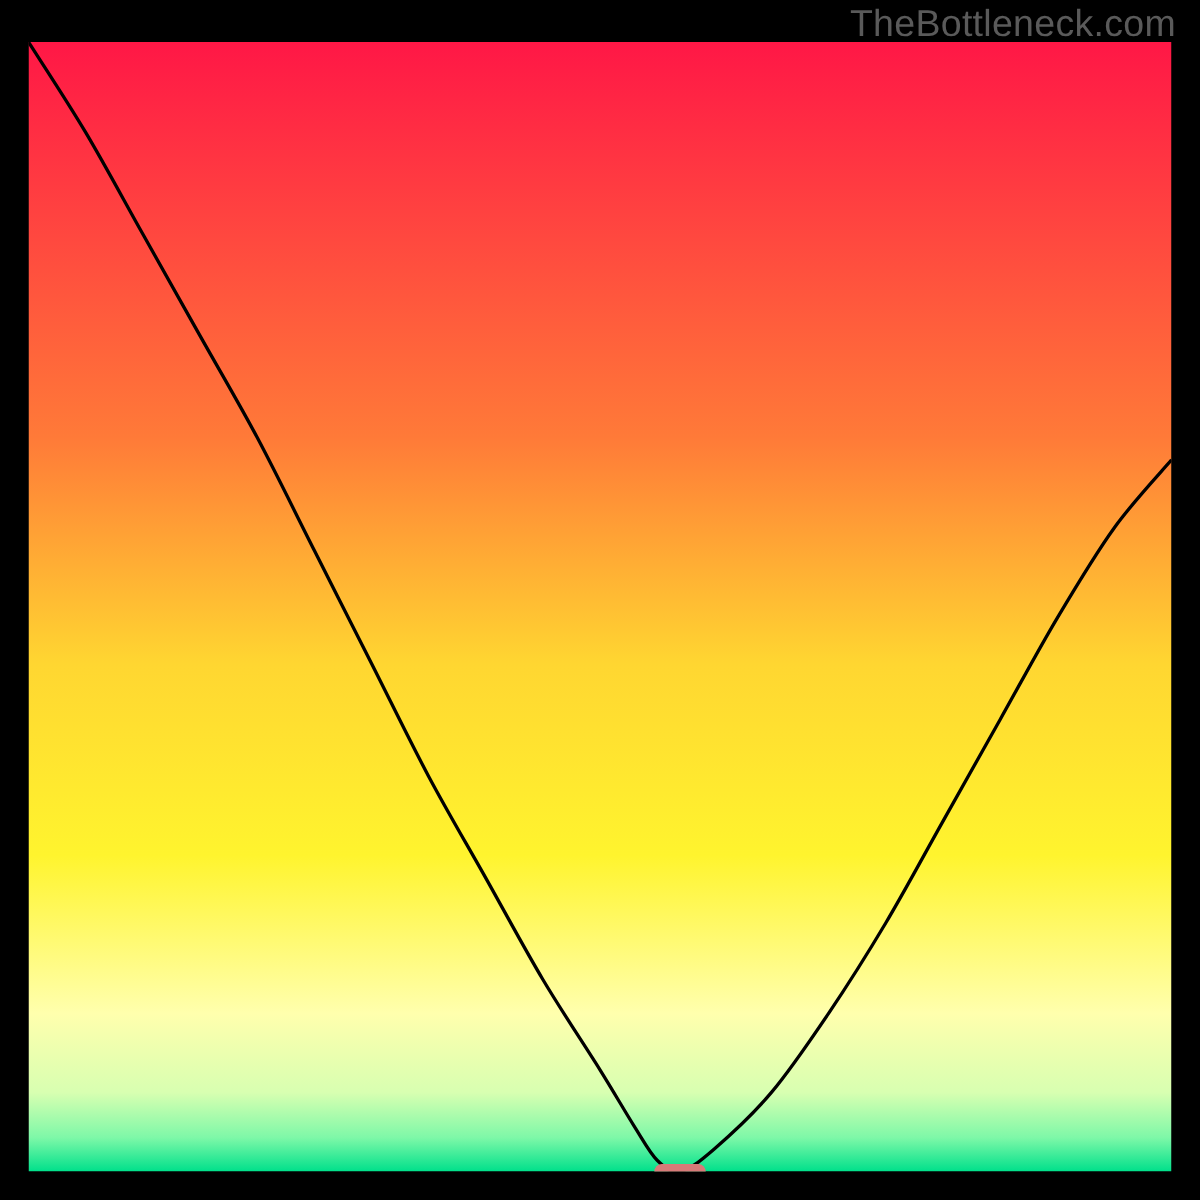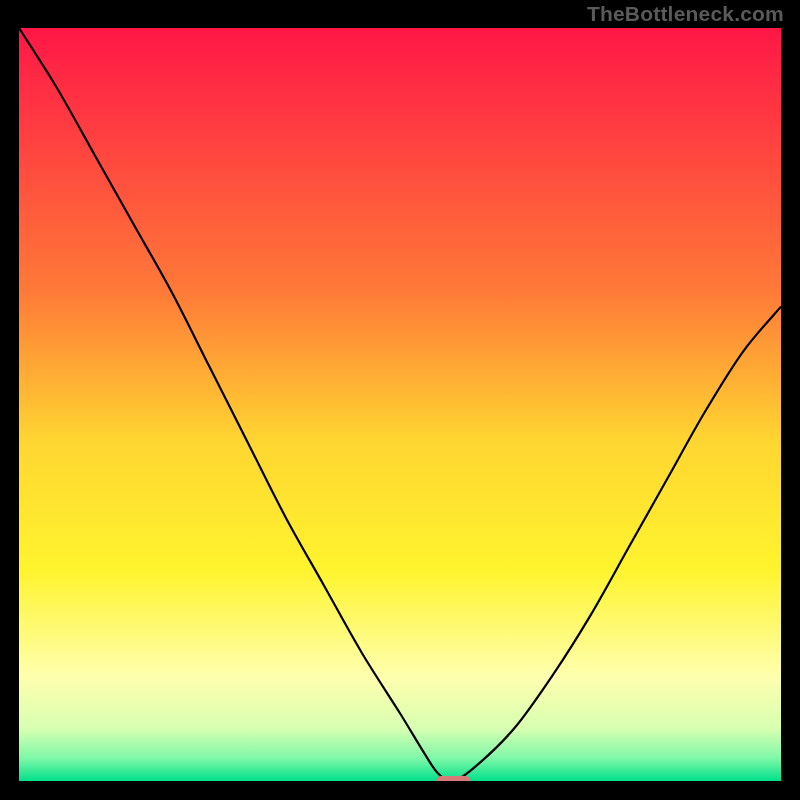--- a/index.html
+++ b/index.html
@@ -17,22 +17,22 @@
     top: 0;
     width: 800px;
     height: 800px;
     background: #000;
   }
   .watermark {
     position: absolute;
     top: 2px;
     right: 16px;
     color: #5a5a5a;
-    font-size: 21px;
-    font-weight: 700;
+    font-size: 25px;
+    font-weight: 400;
     letter-spacing: 0.2px;
   }
   .plot {
     position: absolute;
     left: 19px;
     top: 28px;
     width: 762px;
     height: 753px;
   }
   .plot svg {

